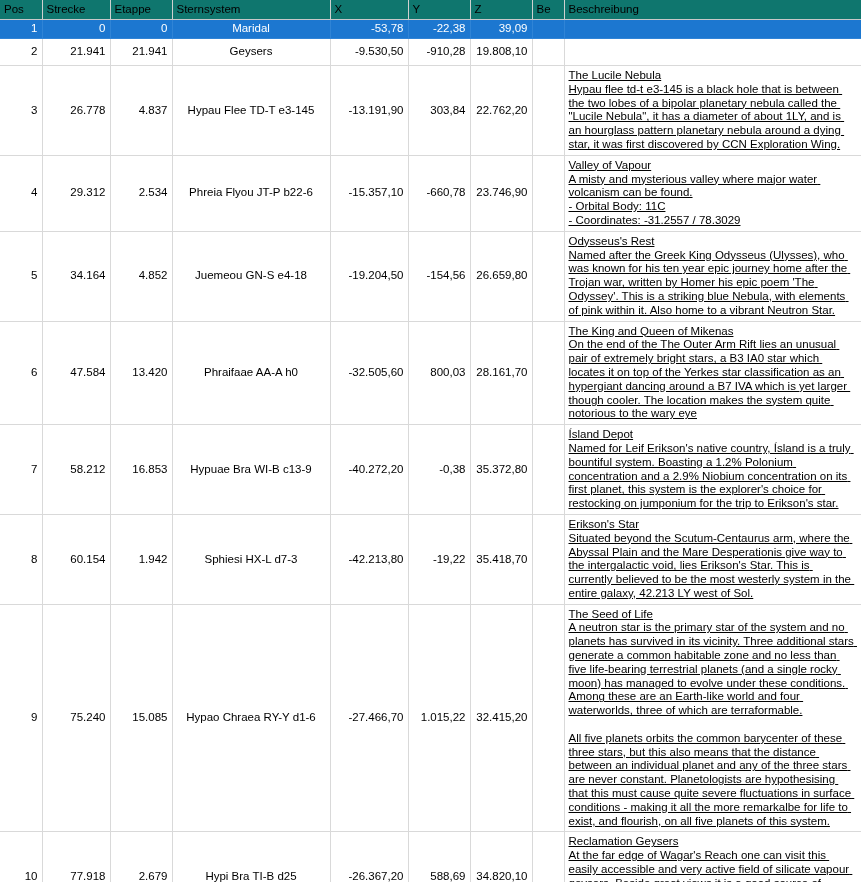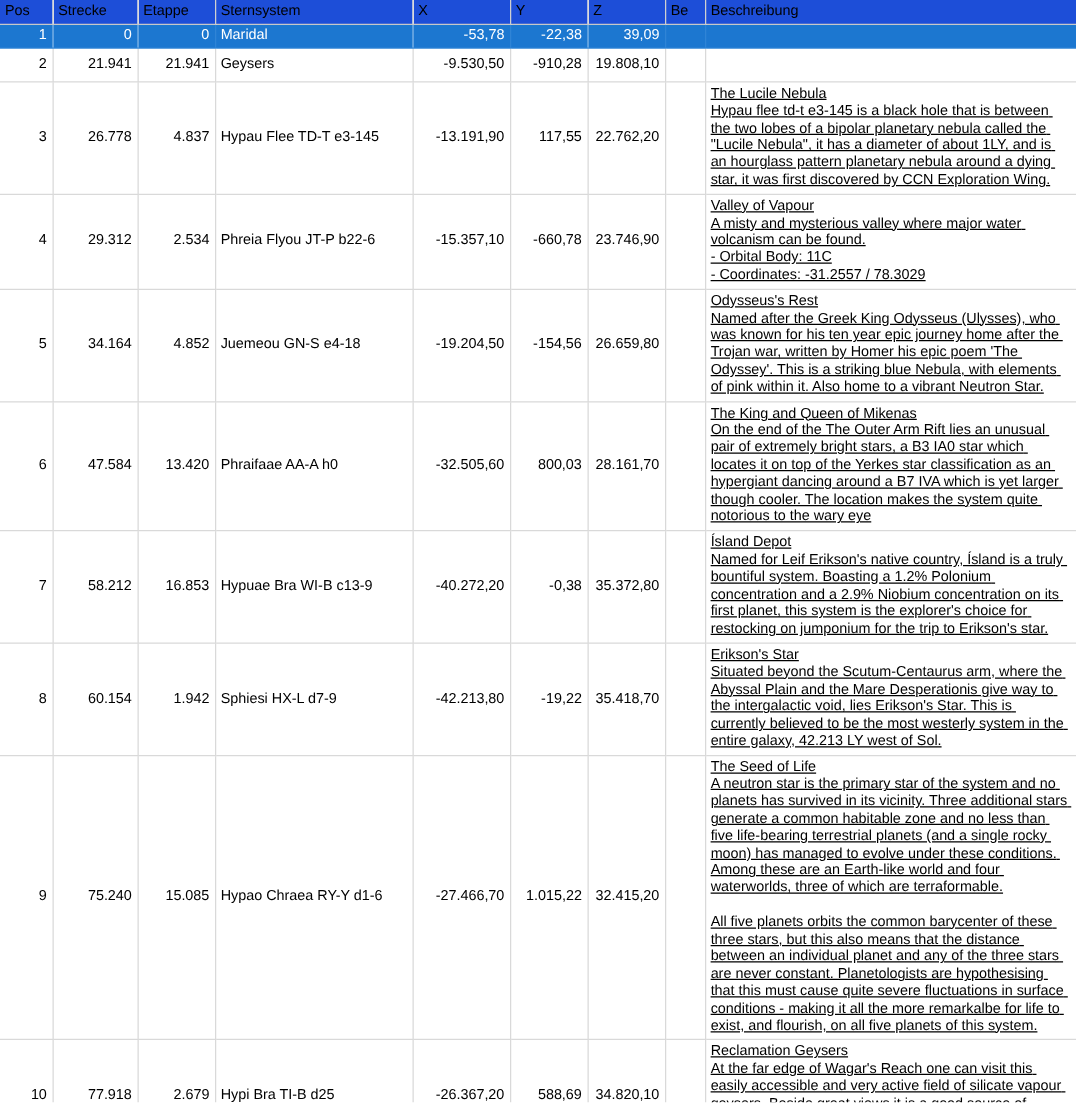--- a/index.html
+++ b/index.html
@@ -26,42 +26,42 @@
   table.grid col.c-strecke  { width: 68px; }
   table.grid col.c-etappe   { width: 62px; }
   table.grid col.c-system   { width: 158px; }
   table.grid col.c-x        { width: 78px; }
   table.grid col.c-y        { width: 62px; }
   table.grid col.c-z        { width: 62px; }
   table.grid col.c-be       { width: 32px; }
   table.grid col.c-desc     { width: 297px; }
 
   thead th {
-    background: #1d4ed8;
+    background: #0f766e;
     border-right: 1px solid #d0d0d0;
     border-bottom: 1px solid #c8c8c8;
     font-weight: normal;
     font-size: 11.5px;
     text-align: left;
     padding: 3px 4px 4px 4px;
     height: 19px;
     color: #000;
     white-space: nowrap;
     overflow: hidden;
   }
   tbody td {
     border-right: 1px solid #d9d9d9;
     border-bottom: 1px solid #d9d9d9;
     padding: 2px 4px;
     vertical-align: middle;
     overflow: hidden;
     line-height: 1.18;
   }
   tbody td.num { text-align: right; }
-  tbody td.txt { text-align: left; }
+  tbody td.txt { text-align: center; }
   tbody td.desc {
     vertical-align: top;
     padding-top: 3px;
     padding-bottom: 3px;
     line-height: 1.2;
     white-space: pre-wrap;
     text-decoration: underline;
   }
   tbody tr.selected td {
     background: #1c77d0;
@@ -122,21 +122,21 @@
         <td class="num">19.808,10</td>
         <td class="txt"></td>
         <td class="desc"></td>
       </tr>
       <tr style="height:78px">
         <td class="num">3</td>
         <td class="num">26.778</td>
         <td class="num">4.837</td>
         <td class="txt">Hypau Flee TD-T e3-145</td>
         <td class="num">-13.191,90</td>
-        <td class="num">117,55</td>
+        <td class="num">303,84</td>
         <td class="num">22.762,20</td>
         <td class="txt"></td>
         <td class="desc">The Lucile Nebula
 Hypau flee td-t e3-145 is a black hole that is between the two lobes of a bipolar planetary nebula called the "Lucile Nebula", it has a diameter of about 1LY, and is an hourglass pattern planetary nebula around a dying star, it was first discovered by CCN Exploration Wing.</td>
       </tr>
       <tr style="height:68px">
         <td class="num">4</td>
         <td class="num">29.312</td>
         <td class="num">2.534</td>
         <td class="txt">Phreia Flyou JT-P b22-6</td>
@@ -182,21 +182,21 @@
         <td class="num">-0,38</td>
         <td class="num">35.372,80</td>
         <td class="txt"></td>
         <td class="desc">Ísland Depot
 Named for Leif Erikson's native country, Ísland is a truly bountiful system. Boasting a 1.2% Polonium concentration and a 2.9% Niobium concentration on its first planet, this system is the explorer's choice for restocking on jumponium for the trip to Erikson's star.</td>
       </tr>
       <tr style="height:66px">
         <td class="num">8</td>
         <td class="num">60.154</td>
         <td class="num">1.942</td>
-        <td class="txt">Sphiesi HX-L d7-9</td>
+        <td class="txt">Sphiesi HX-L d7-3</td>
         <td class="num">-42.213,80</td>
         <td class="num">-19,22</td>
         <td class="num">35.418,70</td>
         <td class="txt"></td>
         <td class="desc">Erikson's Star
 Situated beyond the Scutum-Centaurus arm, where the Abyssal Plain and the Mare Desperationis give way to the intergalactic void, lies Erikson's Star. This is currently believed to be the most westerly system in the entire galaxy, 42.213 LY west of Sol.</td>
       </tr>
       <tr style="height:190px">
         <td class="num">9</td>
         <td class="num">75.240</td>

